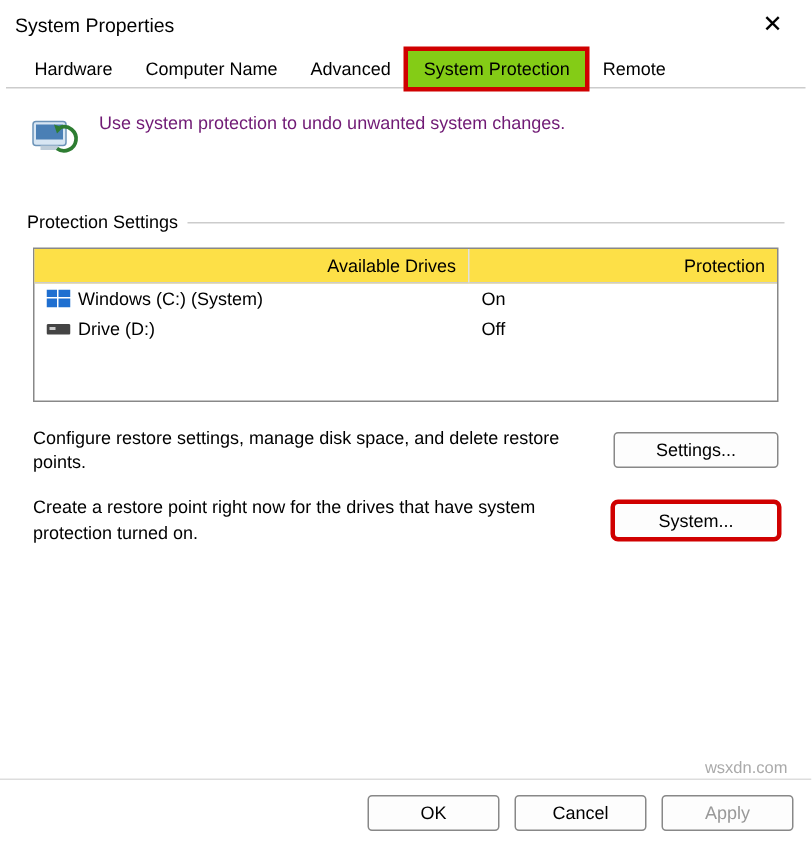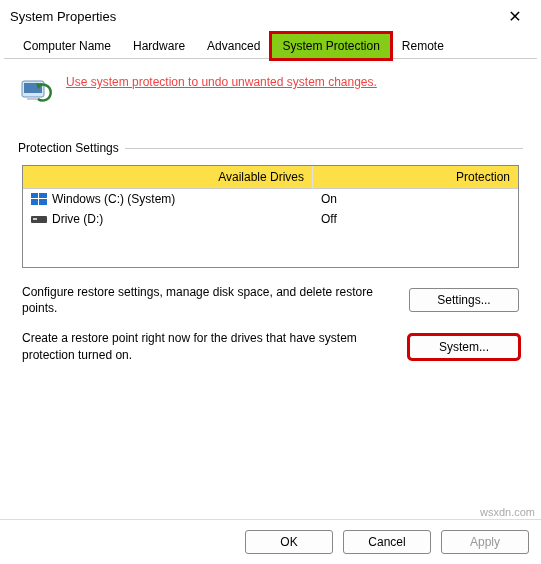--- a/index.html
+++ b/index.html
@@ -76,23 +76,22 @@
       display: flex;
       gap: 12px;
       margin-bottom: 18px;
     }
     .intro-icon {
       width: 36px;
       height: 36px;
       flex-shrink: 0;
     }
     .intro-text {
-      color: #ef4444;
+      color: #701a75;
       padding-top: 2px;
-      text-decoration: underline;
     }
     .group {
       margin-bottom: 14px;
     }
     .group-label-row {
       display: flex;
       align-items: center;
       margin-bottom: 10px;
     }
     .group-label {
@@ -188,39 +187,39 @@
       gap: 10px;
     }
     .bottom-bar .win-btn {
       min-width: 88px;
     }
     .btn-disabled {
       color: #999;
     }
     .watermark {
       position: absolute;
-      right: 6px;
+      right: 16px;
       bottom: 46px;
       color: #aaa;
       font-size: 11px;
     }
   </style>
 </head>
 <body>
 
 <div class="window">
 
   <div class="titlebar">
     <span class="title">System Properties</span>
     <span class="close-btn">✕</span>
   </div>
 
   <div class="tabs">
+    <div class="tab">Hardware</div>
     <div class="tab">Computer Name</div>
-    <div class="tab">Hardware</div>
     <div class="tab">Advanced</div>
     <div class="tab active highlight-red">System Protection</div>
     <div class="tab">Remote</div>
   </div>
 
   <div class="tab-body">
 
     <div class="intro">
       <span class="intro-icon">
         <svg viewBox="0 0 36 36" width="36" height="36">

